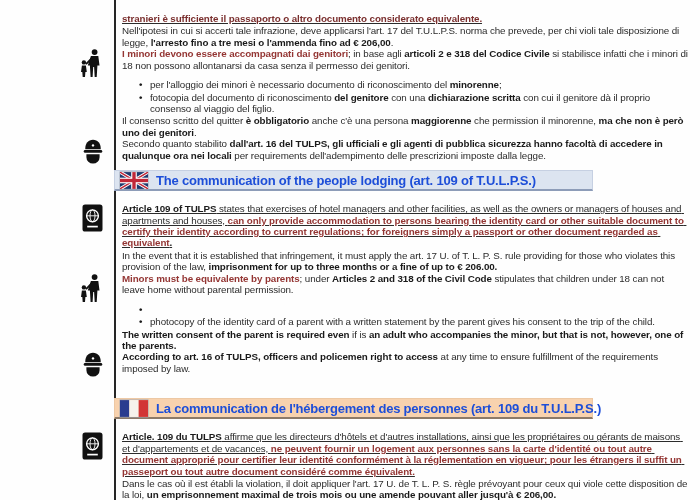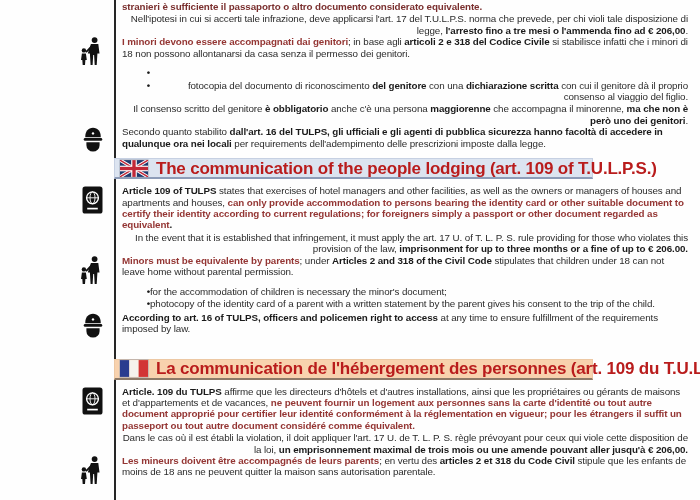--- a/index.html
+++ b/index.html
@@ -2,36 +2,36 @@
 <html><head>
 <meta charset="utf-8">
 <style>
   html,body{margin:0;padding:0;background:#ffffff;}
   body{width:700px;height:500px;overflow:hidden;font-family:"Liberation Sans",sans-serif;}
   .page{position:relative;width:700px;height:500px;background:#fefefe;color:#2b2b2b;
         font-size:9.8px;line-height:11.4px;letter-spacing:-0.1px;overflow:hidden;}
   .vline{position:absolute;left:114px;top:0;bottom:0;width:1.5px;background:#262626;z-index:0;}
   .content{position:relative;z-index:1;padding-top:1px;}
   .block{display:flex;margin-top:0;}
-  .block.tight{margin-top:1px;text-align:right;}
-  .content section > .block:first-child{margin-top:0;}
+  .block.tight{margin-top:1px;}
+  .content section > .block:first-child{margin-top:12px;text-decoration:underline;}
   .icon-cell{flex:0 0 114px;box-sizing:border-box;display:flex;justify-content:flex-end;
              align-items:flex-start;padding-right:11px;padding-top:1px;}
   .text-cell{flex:1;padding-left:8px;padding-right:12px;}
   .text-cell.bullet{display:flex;}
   .dot{flex:0 0 11px;margin-left:17px;font-weight:bold;color:#1a1a1a;}
   .r{white-space:pre-wrap;}
   .r.b{font-weight:bold;color:#1a1a1a;}
   .r.m{font-weight:bold;color:#943634;}
   .r.dm{font-weight:bold;color:#7a2f2e;}
   .header-bar{position:relative;z-index:2;margin:5px 0 6px 114px;width:479px;height:21px;
               display:flex;align-items:center;gap:8px;padding-left:5px;box-sizing:border-box;}
   .header-bar.en{background:#dce4f0;border:1px solid #c6d0e2;border-bottom:2px solid #8d9cb8;}
   .header-bar.fr{background:#f8d2ae;border:1px solid #edc8a4;border-bottom:2px solid #8d7a68;margin-top:20px;}
-  .header-title{font-weight:bold;font-size:17px;color:#b91c1c;letter-spacing:-0.2px;white-space:nowrap;}
+  .header-title{font-weight:bold;font-size:13px;color:#1d4ed8;letter-spacing:-0.2px;white-space:nowrap;}
   .flag{display:flex;align-items:center;}
   .flag svg{display:block;box-shadow:0 0 0 0.5px #9aa3b3;}
 </style>
 </head>
 <body>
 
 <div class="page">
   <div class="vline"></div>
   <div class="content">
 
@@ -53,32 +53,33 @@
               <circle cx="4.9" cy="13.4" r="2.2"></circle>
               <path d="M2.9 16.4 h4 l0.9 6.7 h-1.4 l-0.4 4.8 h-2.3 l-0.4 -4.8 h-1.3 z"></path>
             </svg>
           </div>
           <div class="text-cell"><span><span class="r m">I minori devono essere accompagnati dai genitori</span><span class="r ">; in base agli </span><span class="r b">articoli 2 e 318 del Codice Civile</span><span class="r "> si stabilisce infatti che i minori di 18 non possono allontanarsi da casa senza il permesso dei genitori.</span></span></div>
         </div>
         <div class="block tight">
           <div class="icon-cell"></div>
           <div class="text-cell bullet">
             <span class="dot">•</span>
+            <span><span class="r ">per l'alloggio dei minori è necessario documento di riconoscimento del </span><span class="r b">minorenne</span><span class="r ">;</span></span>
           </div>
         </div>
         <div class="block tight">
           <div class="icon-cell"></div>
           <div class="text-cell bullet">
             <span class="dot">•</span>
             <span><span class="r ">fotocopia del documento di riconoscimento </span><span class="r b">del genitore</span><span class="r "> con una </span><span class="r b">dichiarazione scritta</span><span class="r "> con cui il genitore dà il proprio consenso al viaggio del figlio.</span></span>
           </div>
         </div>
         <div class="block tight">
           <div class="icon-cell"></div>
-          <div class="text-cell"><span><span class="r ">Il consenso scritto del genitore </span><span class="r b">è obbligatorio</span><span class="r "> anche c'è una persona </span><span class="r b">maggiorenne</span><span class="r "> che accompagna il minorenne, </span><span class="r b">ma che non è però uno dei genitori</span><span class="r ">.</span></span></div>
+          <div class="text-cell"><span><span class="r ">Il consenso scritto del quitter </span><span class="r b">è obbligatorio</span><span class="r "> anche c'è una persona </span><span class="r b">maggiorenne</span><span class="r "> che permission il minorenne, </span><span class="r b">ma che non è però uno dei genitori</span><span class="r ">.</span></span></div>
         </div>
         <div class="block">
           <div class="icon-cell">
             <svg width="20" height="26" viewBox="0 0 20 26" fill="#111111">
               <path d="M10 0.8 C5.2 0.8 2.3 4.6 2.3 9.3 L2.3 10.2 h15.4 L17.7 9.3 C17.7 4.6 14.8 0.8 10 0.8 z"></path>
               <rect x="0.7" y="11" width="18.6" height="2.8" rx="1.4"></rect>
               <path d="M3.4 15.2 h13.2 v3 a6.6 6.4 0 0 1 -13.2 0 z"></path>
               <circle cx="10" cy="6.4" r="1.2" fill="#ffffff"></circle>
             </svg>
           </div>
@@ -127,32 +128,32 @@
               <circle cx="4.9" cy="13.4" r="2.2"></circle>
               <path d="M2.9 16.4 h4 l0.9 6.7 h-1.4 l-0.4 4.8 h-2.3 l-0.4 -4.8 h-1.3 z"></path>
             </svg>
           </div>
           <div class="text-cell"><span><span class="r m">Minors must be equivalente by parents</span><span class="r ">; under </span><span class="r b">Articles 2 and 318 of the Civil Code</span><span class="r "> stipulates that children under 18 can not leave home without parental permission.</span></span></div>
         </div>
         <div class="block tight">
           <div class="icon-cell"></div>
           <div class="text-cell bullet">
             <span class="dot">•</span>
-            <span><span class="r ">for the accommodation of children is necessary the minor's document;</span></span>
           </div>
         </div>
         <div class="block tight">
           <div class="icon-cell"></div>
           <div class="text-cell bullet">
             <span class="dot">•</span>
             <span><span class="r ">photocopy of the identity card of a parent with a written statement by the parent gives his consent to the trip of the child.</span></span>
           </div>
         </div>
         <div class="block tight">
           <div class="icon-cell"></div>
+          <div class="text-cell"><span><span class="r b">The written consent of the parent is required even</span><span class="r "> if is </span><span class="r b">an adult who accompanies the minor, but that is not, however, one of the parents</span><span class="r b">.</span></span></div>
         </div>
         <div class="block">
           <div class="icon-cell">
             <svg width="20" height="26" viewBox="0 0 20 26" fill="#111111">
               <path d="M10 0.8 C5.2 0.8 2.3 4.6 2.3 9.3 L2.3 10.2 h15.4 L17.7 9.3 C17.7 4.6 14.8 0.8 10 0.8 z"></path>
               <rect x="0.7" y="11" width="18.6" height="2.8" rx="1.4"></rect>
               <path d="M3.4 15.2 h13.2 v3 a6.6 6.4 0 0 1 -13.2 0 z"></path>
               <circle cx="10" cy="6.4" r="1.2" fill="#ffffff"></circle>
             </svg>
           </div>

